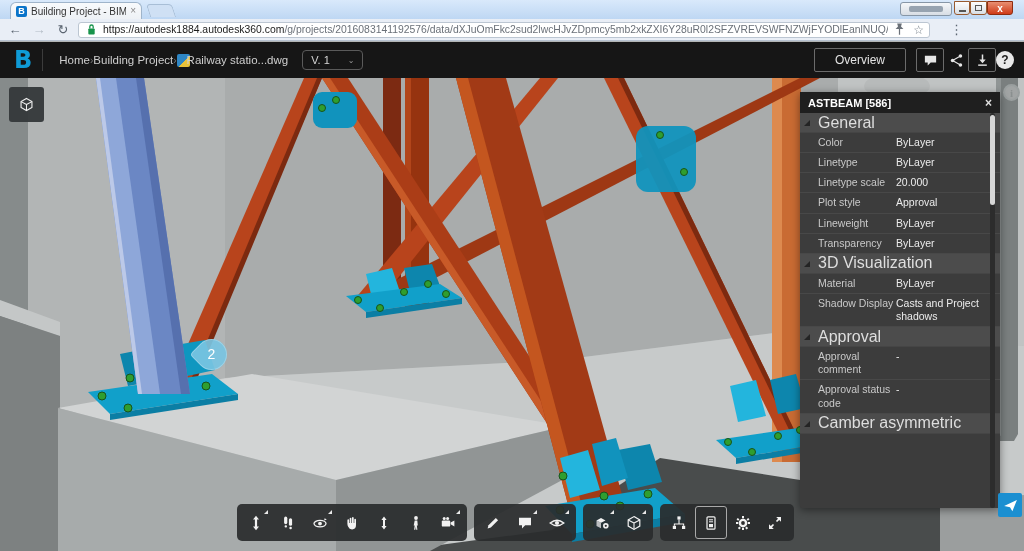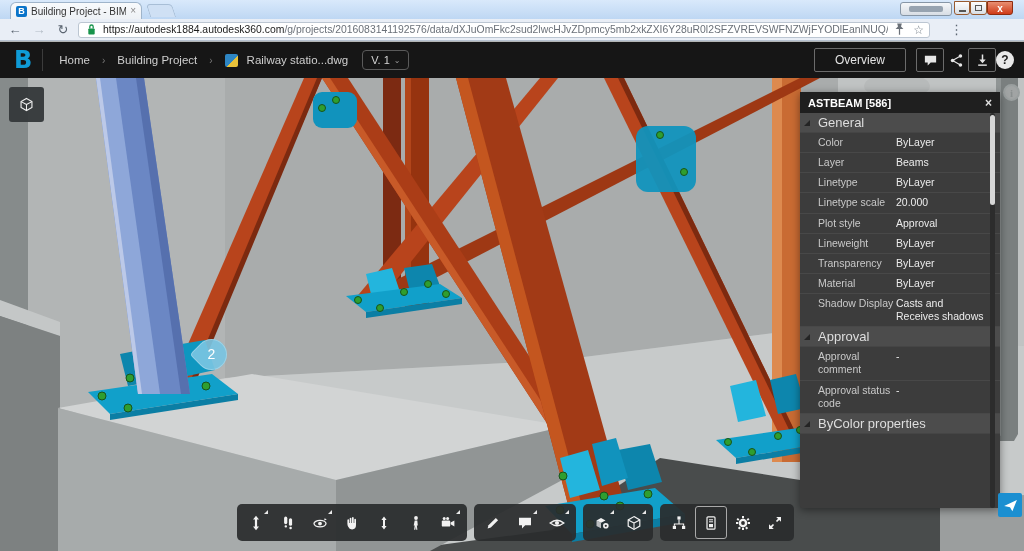--- a/index.html
+++ b/index.html
@@ -45,26 +45,26 @@
   .url-end{display:flex;gap:6px;align-items:center;color:#6a7078;flex:none;}
   .star{font-size:12px;color:#7a838d;line-height:1;}
   .menu-dots{font-size:13px;color:#5a6470;margin-left:14px;letter-spacing:0;}
 
   
   .appbar{position:absolute;left:0;top:42px;width:100%;height:36px;background:#161616;
     display:flex;align-items:center;padding:0 10px;color:#d9d9d9;}
   .blogo{font-size:24px;font-weight:bold;color:#0f9bd7;font-family:"DejaVu Sans",sans-serif;
     margin:0 10px 0 4px;line-height:1;}
   .hdr-div{width:1px;height:22px;background:#3c3c3c;margin-right:16px;}
-  .crumbs{display:flex;align-items:center;gap:12px;font-size:11.5px;}
+  .crumbs{display:flex;align-items:center;gap:0;font-size:11.5px;}
   .crumb{color:#cfcfcf;}
   .crumb-sep{color:#787878;font-size:10px;}
   .file-ico{width:13px;height:13px;border-radius:2px;background:linear-gradient(135deg,#2e86c4 55%,#e8c23a 55%);margin-right:-3px;}
   .verbtn{margin-left:14px;border:1px solid #5a5a5a;border-radius:4px;color:#d5d5d5;
-    font-size:11px;padding:3px 8px;display:flex;gap:4px;align-items:center;}
+    font-size:11px;padding:3px 8px;display:flex;gap:18px;align-items:center;}
   .verbtn .chev{font-size:8px;color:#9a9a9a;}
   .hdr-right{margin-left:auto;display:flex;align-items:center;gap:0;}
   .overview-btn{border:1px solid #6b6b6b;border-radius:2px;font-size:12px;color:#e3e3e3;
     padding:4px 20px;margin-right:10px;}
   .hdr-icobtn{width:28px;height:24px;border:1px solid #6b6b6b;border-radius:2px;color:#e6e6e6;
     display:flex;align-items:center;justify-content:center;}
   .hdr-icoplain{width:24px;height:24px;color:#e6e6e6;display:flex;align-items:center;justify-content:center;}
   .help-circ{width:18px;height:18px;border-radius:50%;background:#e8e8e8;color:#1a1a1a;
     font-size:12px;font-weight:bold;display:flex;align-items:center;justify-content:center;}
 
@@ -79,21 +79,21 @@
   .pin{position:absolute;left:196px;top:261px;width:31px;height:31px;border-radius:50% 50% 50% 4px;
     background:rgba(120,196,226,.92);transform:rotate(45deg);box-shadow:0 0 0 1px rgba(255,255,255,.25) inset;}
   .pin span{display:block;transform:rotate(-45deg);color:#fff;font-size:14px;text-align:center;line-height:31px;}
 
   
   .props{position:absolute;left:800px;top:92px;width:200px;height:416px;background:#3c3c3c;
     box-shadow:0 2px 8px rgba(0,0,0,.45);overflow:hidden;border-radius:0 0 2px 2px;}
   .props-title{height:21px;background:#1f1f1f;color:#fff;font-size:11px;font-weight:bold;
     display:flex;align-items:center;padding:8px 8px;}
   .props-title .x{margin-left:auto;color:#e0e0e0;font-size:12px;font-weight:bold;}
-  .psec{height:20px;background:#4c4c4c;color:#dedede;font-size:13px;display:flex;align-items:center;
+  .psec{height:20px;background:#4c4c4c;color:#dedede;font-size:16px;display:flex;align-items:center;
     padding-left:18px;position:relative;border-bottom:1px solid #454545;}
   .psec i{position:absolute;left:4px;top:7px;width:0;height:0;
     border-bottom:6px solid #242424;border-left:6px solid transparent;}
   .prow{display:flex;padding:3px 0 3px 18px;border-bottom:1px solid #484848;background:#3c3c3c;
     font-size:10.5px;min-height:19px;}
   .prow .pl{width:78px;color:#c9c9c9;line-height:1.25;flex:none;}
   .prow .pv{flex:1;color:#ececec;line-height:1.25;padding-right:14px;}
   .pscroll{position:absolute;right:5px;top:21px;width:5px;bottom:0;background:#2c2c2c;border-radius:3px;}
   .pthumb{position:absolute;left:0;top:2px;width:5px;height:90px;background:#d6d6d6;border-radius:3px;}
 
@@ -328,66 +328,66 @@
     <div id="panel-sections">
         <div class="psec">
           <i></i>
           <span>General</span>
         </div>
         <div class="prow">
           <div class="pl">Color</div>
           <div class="pv">ByLayer</div>
         </div>
         <div class="prow">
-          <div class="pl">Layer</div>
-          <div class="pv">Beams</div>
-        </div>
-        <div class="prow">
           <div class="pl">Linetype</div>
           <div class="pv">ByLayer</div>
         </div>
         <div class="prow">
           <div class="pl">Linetype scale</div>
           <div class="pv">20.000</div>
         </div>
         <div class="prow">
           <div class="pl">Plot style</div>
           <div class="pv">Approval</div>
         </div>
         <div class="prow">
           <div class="pl">Lineweight</div>
           <div class="pv">ByLayer</div>
         </div>
         <div class="prow">
           <div class="pl">Transparency</div>
           <div class="pv">ByLayer</div>
         </div>
+        <div class="psec">
+          <i></i>
+          <span>3D Visualization</span>
+        </div>
         <div class="prow">
           <div class="pl">Material</div>
           <div class="pv">ByLayer</div>
         </div>
         <div class="prow">
           <div class="pl">Shadow Display</div>
-          <div class="pv">Casts and Receives shadows</div>
+          <div class="pv">Casts and Project shadows</div>
         </div>
         <div class="psec">
           <i></i>
           <span>Approval</span>
         </div>
         <div class="prow">
           <div class="pl">Approval comment</div>
           <div class="pv">-</div>
         </div>
         <div class="prow">
           <div class="pl">Approval status code</div>
           <div class="pv">-</div>
         </div>
         <div class="psec">
           <i></i>
-          <span>ByColor properties</span>
+          <span>Camber asymmetric</span>
         </div>
       </div>
     <div class="pscroll">
       <div class="pthumb"></div>
     </div>
   </div>
 
   <div class="toolbar" id="toolbar-groups">
       <div class="tgroup">
         <div class="tbtn">

